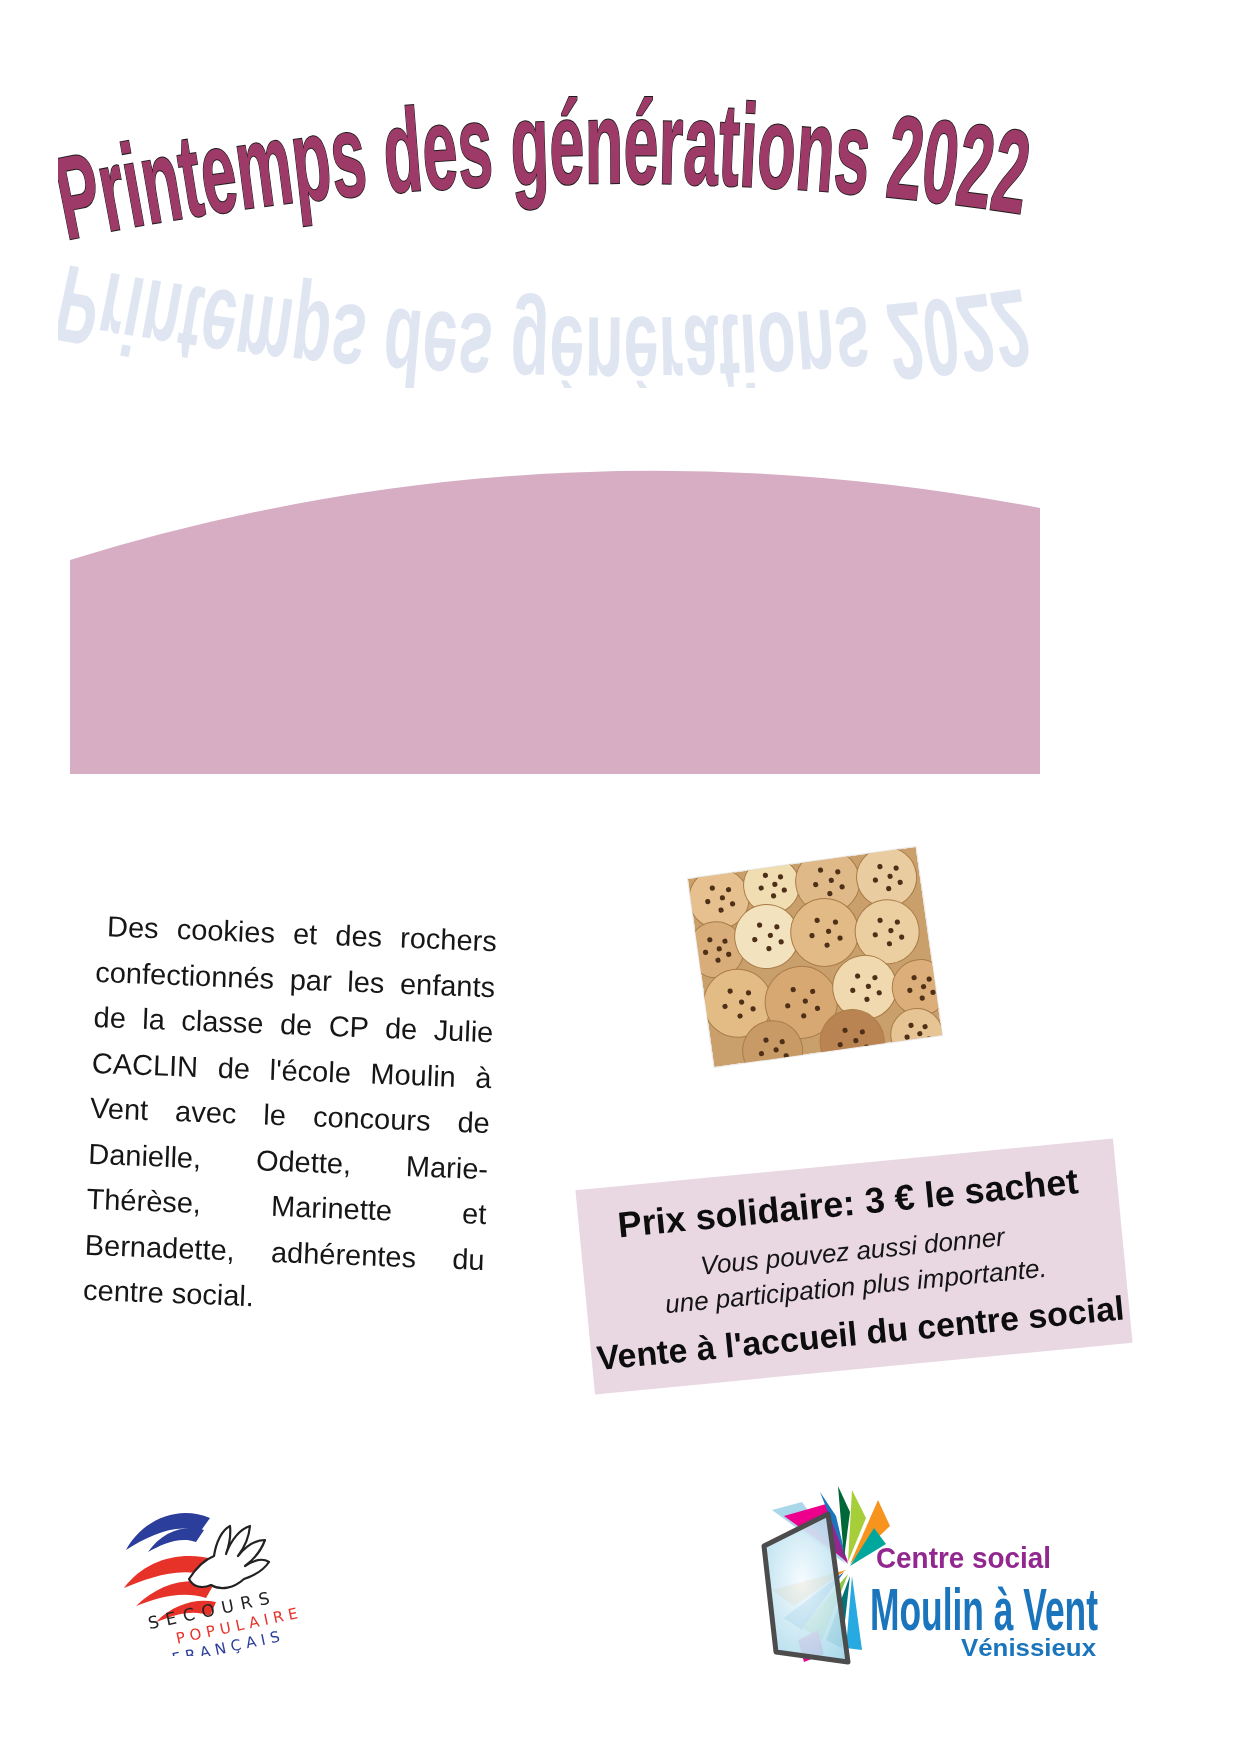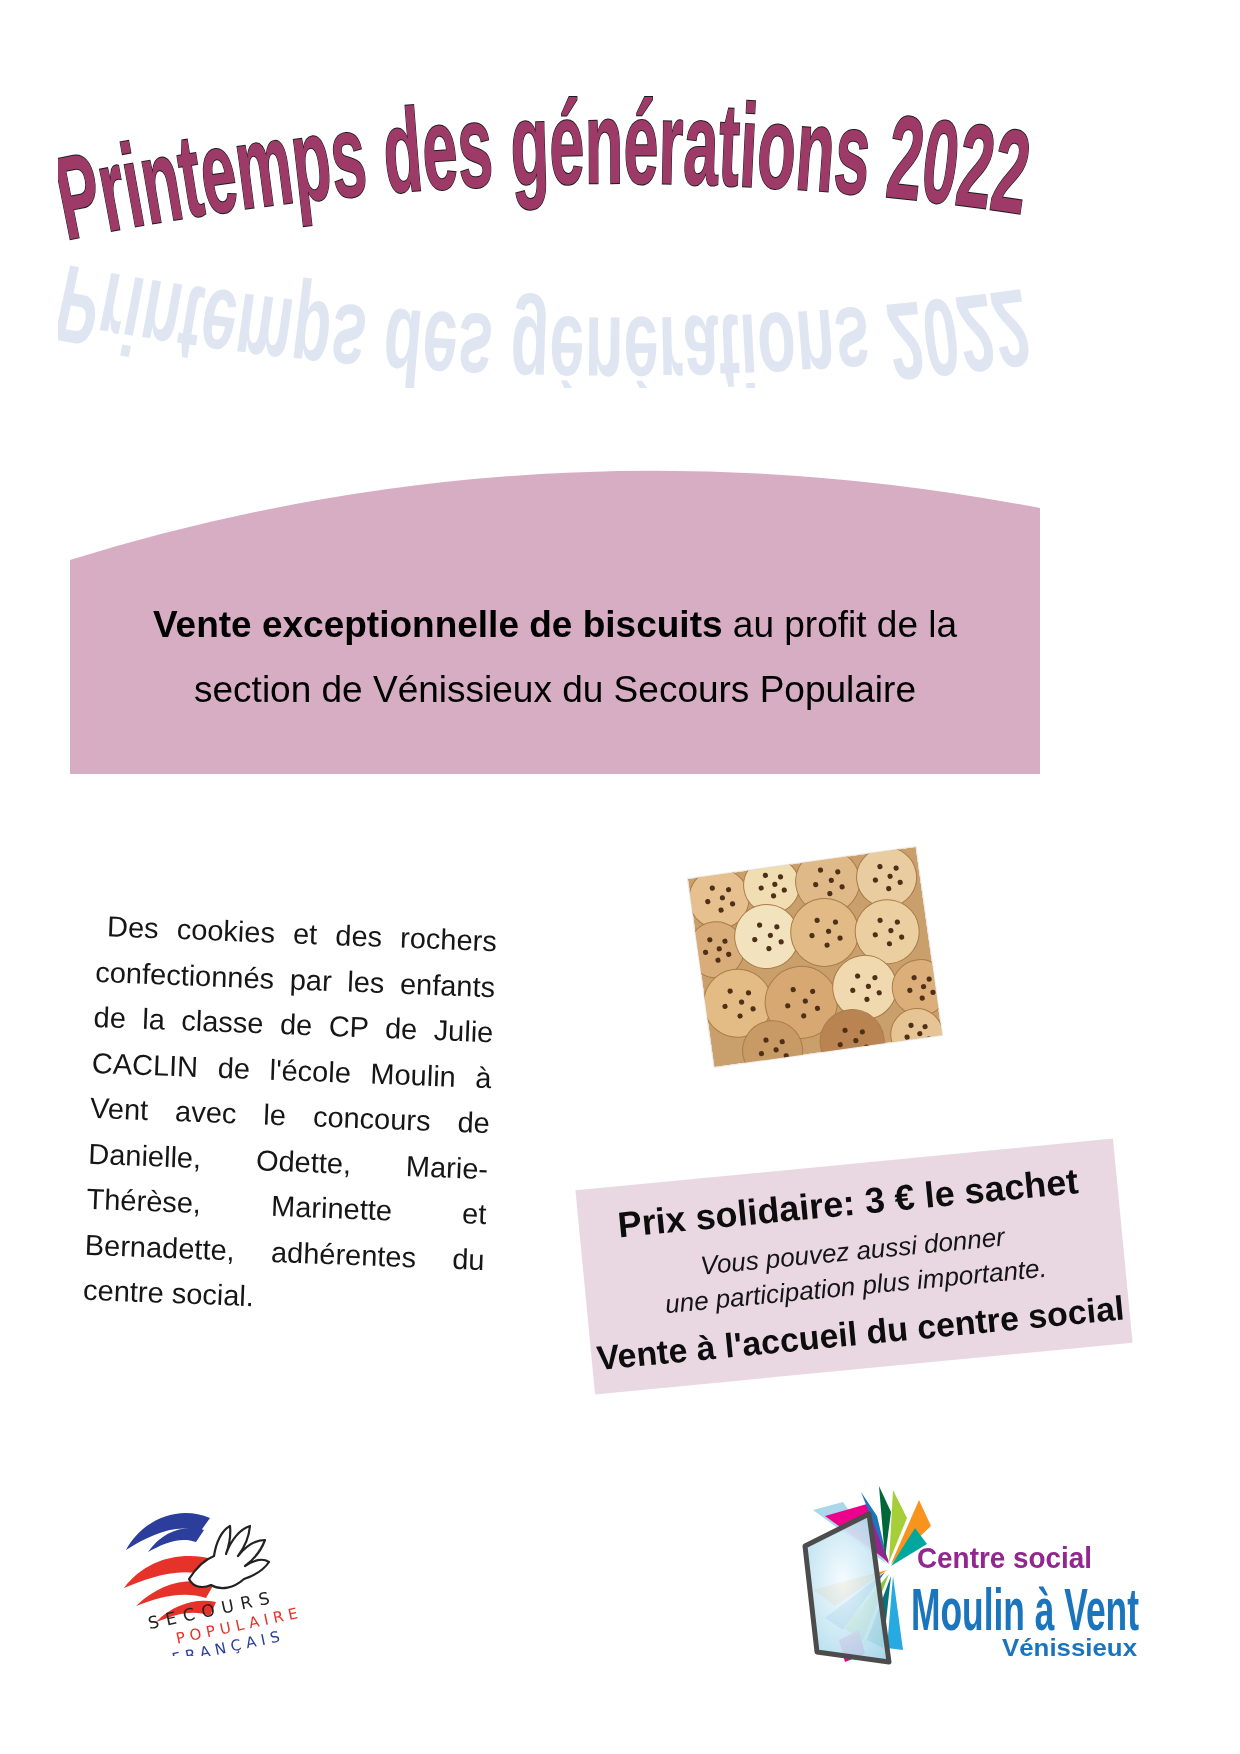--- a/index.html
+++ b/index.html
@@ -62,21 +62,21 @@
   .sale-line {
     margin-top:10px; text-align:center; font-weight:bold;
     font-size:34px; white-space:nowrap; color:#0d0d0d;
   }
 
   
   .spf-logo { position:absolute; left:122px; top:1496px; width:200px; height:160px; }
   .spf-logo svg { width:100%; height:100%; display:block; }
   .spf-text { font-family:"DejaVu Sans", sans-serif; }
 
-  .cs-logo { position:absolute; left:795px; top:1478px; width:345px; height:200px; }
+  .cs-logo { position:absolute; left:754px; top:1478px; width:345px; height:200px; }
   .cs-logo svg { width:100%; height:100%; display:block; }
   .cs-logo text { font-family:"Liberation Sans", sans-serif; font-weight:bold; }
 </style>
 </head>
 <body>
 
 <div class="poster">
 
   <svg class="title-svg" viewBox="0 0 990 180" aria-hidden="true">
     <path id="archA" d="M 8,152 Q 490,52 978,128" fill="none"></path>
@@ -91,24 +91,20 @@
       <text font-size="118" fill="#dce4f1">
         <textPath href="#archB" textLength="962" lengthAdjust="spacingAndGlyphs">Printemps des générations 2022</textPath>
       </text>
     </g>
   </svg>
 
   <div class="banner">
     <svg class="banner-bg" viewBox="0 0 970 306" preserveAspectRatio="none" aria-hidden="true">
       <path d="M0,92 Q475,-55 970,40 L970,306 L0,306 Z" fill="#d6adc3"></path>
     </svg>
-    <div class="banner-text">
-      <div><span class="b">Vente exceptionnelle de biscuits</span><span> au profit de la</span></div>
-      <div>section de Vénissieux du Secours Populaire</div>
-    </div>
   </div>
 
   <p class="desc">Des cookies et des rochers confectionnés par les enfants de la classe de CP de Julie CACLIN de l'école Moulin à Vent avec le concours de Danielle, Odette, Marie-Thérèse, Marinette et Bernadette, adhérentes du centre social.</p>
 
   <div class="photo">
     <svg id="cookiesSvg" viewBox="0 0 230 190" preserveAspectRatio="none" aria-hidden="true">
         <rect width="230" height="190" fill="#c99f6b"></rect>
         <circle cx="28" cy="24" r="30" fill="#e6c18f" stroke="#a97c48" stroke-width="1"></circle>
         <circle cx="38.71" cy="16.35" r="2.6" fill="#4e3018"></circle>
         <circle cx="16.525" cy="25.275" r="2.6" fill="#4e3018"></circle>

